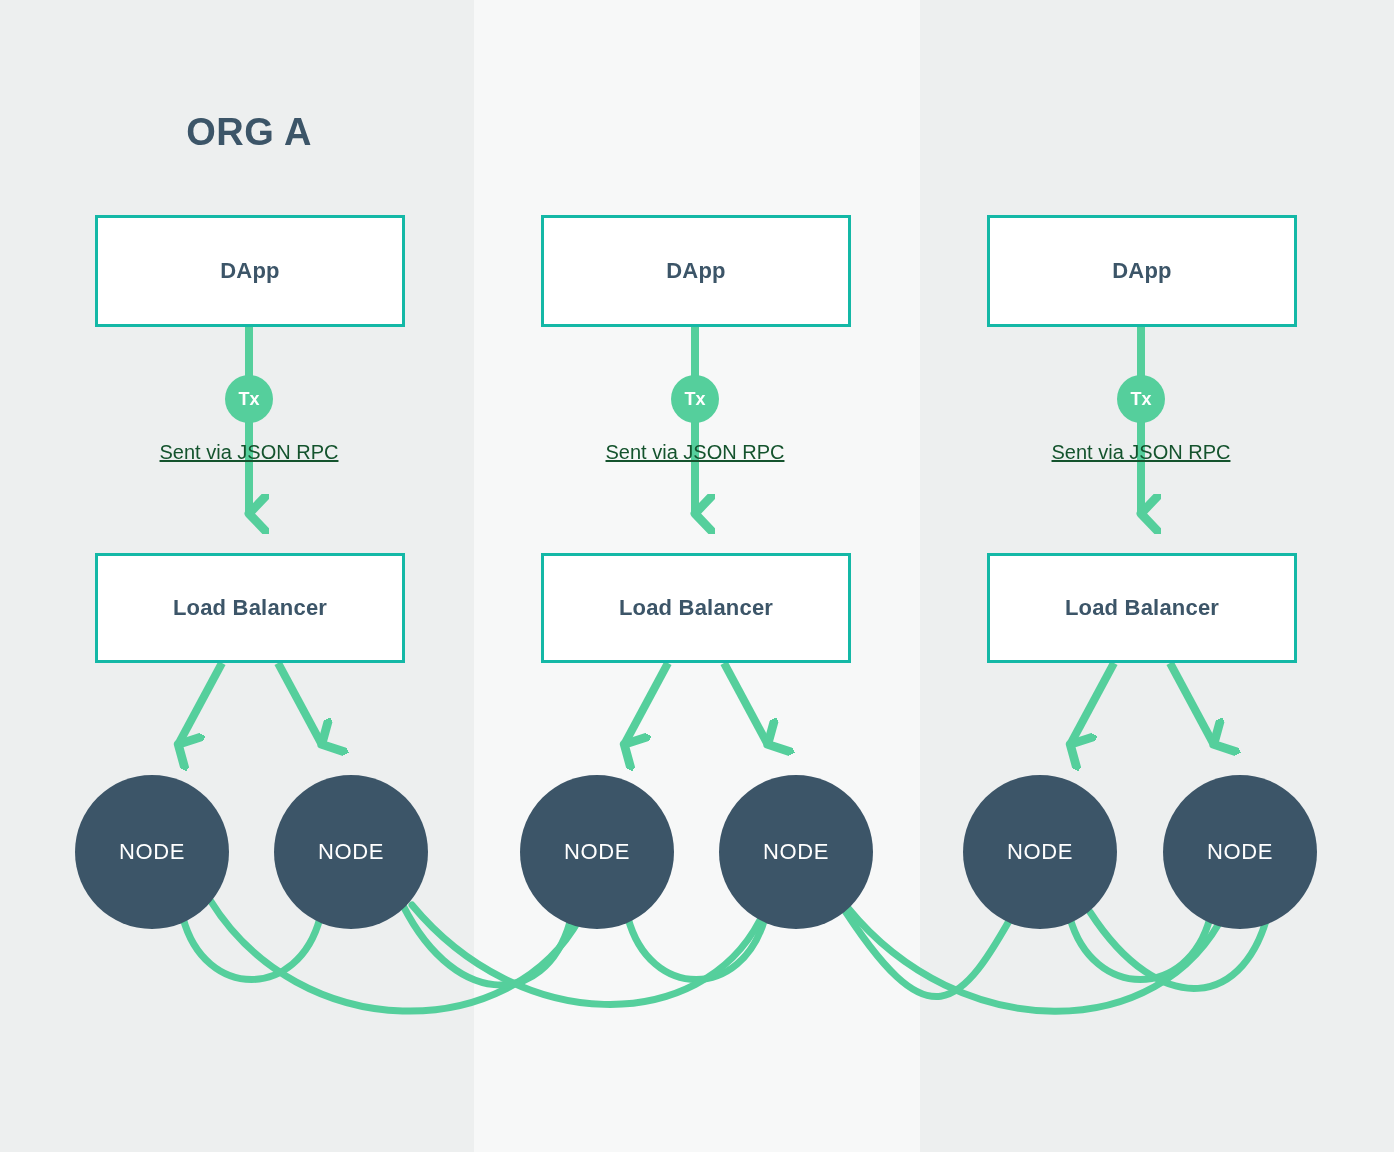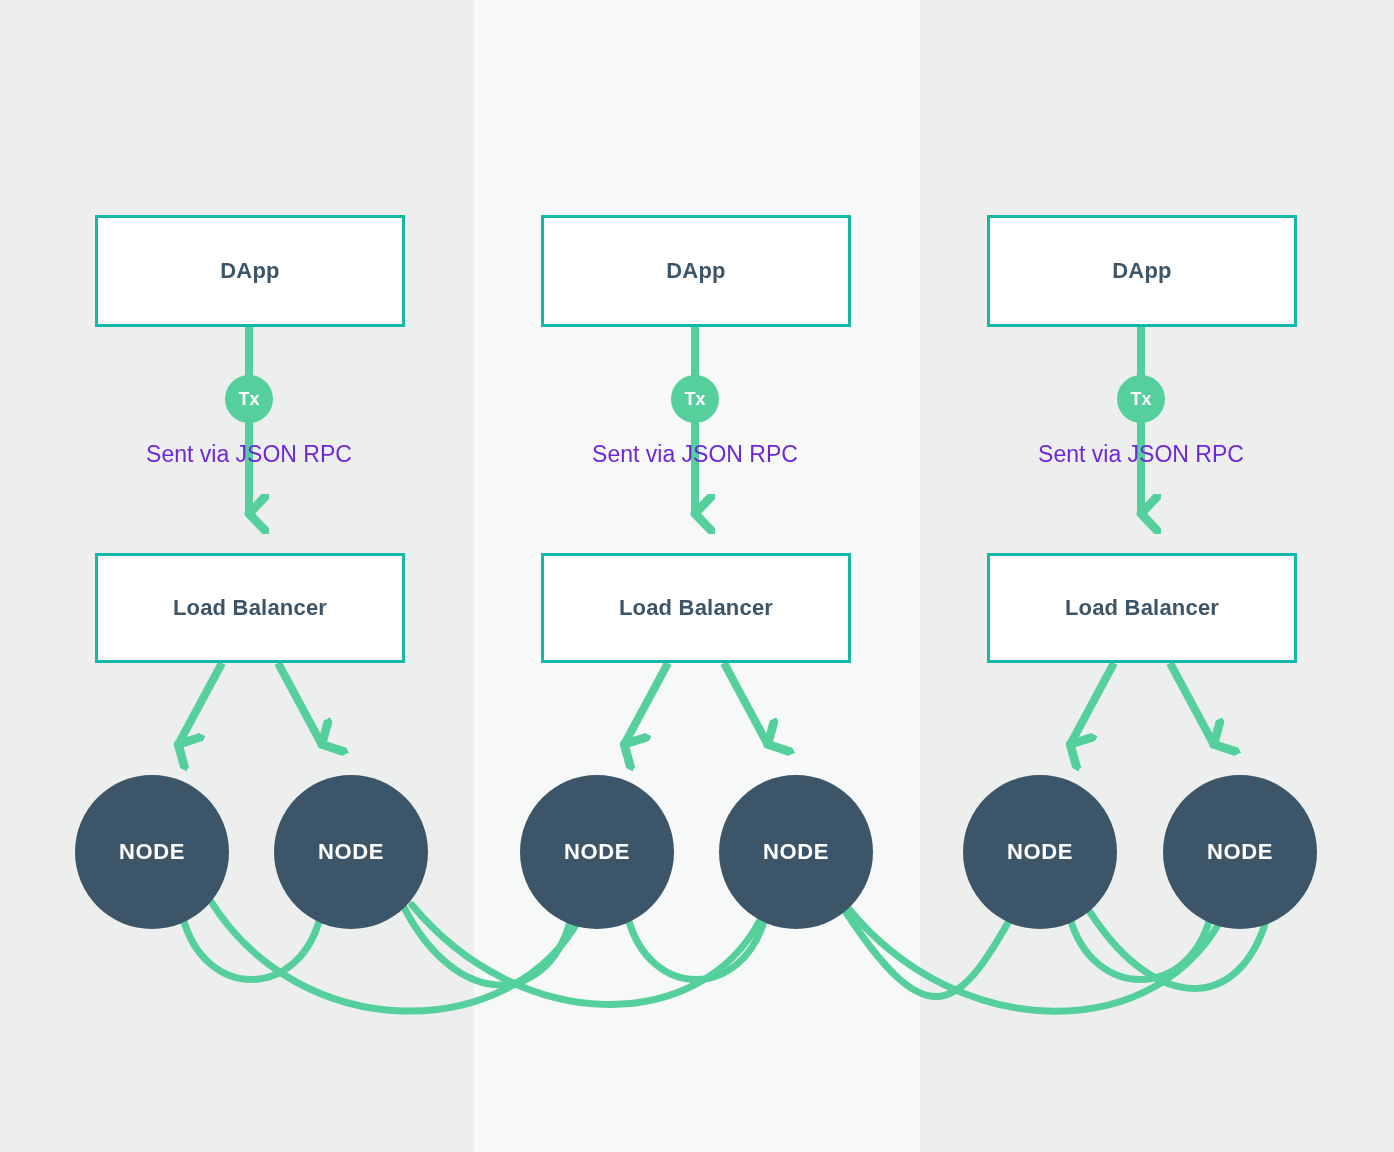--- a/index.html
+++ b/index.html
@@ -60,37 +60,38 @@
     justify-content: center;
     color: #ffffff;
     font-size: 18px;
     font-weight: bold;
   }
 
   .rpc-label {
     position: absolute;
     width: 340px;
     text-align: center;
-    font-size: 23px;
-    color: #6d28d9;
+    font-size: 20px;
+    color: #14532d;
     top: 441px;
+    text-decoration: underline;
   }
 
   .node {
     position: absolute;
     width: 154px;
     height: 154px;
     border-radius: 50%;
     background: #3c5568;
     display: flex;
     align-items: center;
     justify-content: center;
     color: #ffffff;
     font-size: 22px;
-    font-weight: bold;
+    font-weight: normal;
     letter-spacing: 0.6px;
   }
 
   svg.layer {
     position: absolute;
     left: 0;
     top: 0;
     width: 1394px;
     height: 1152px;
     pointer-events: none;
@@ -155,20 +156,21 @@
       <line x1="668" y1="663" x2="625" y2="743" marker-end="url(#arrowhead)"></line>
       <line x1="724" y1="663" x2="767" y2="743" marker-end="url(#arrowhead)"></line>
 
       <line x1="1114" y1="663" x2="1071" y2="743" marker-end="url(#arrowhead)"></line>
       <line x1="1170" y1="663" x2="1213" y2="743" marker-end="url(#arrowhead)"></line>
     </g>
   </svg>
 
   <div class="boxes-layer">
 
+    <div class="org-title" style="left:89px;">ORG A</div>
     <div class="box" style="left:95px; top:215px; width:310px; height:112px;">DApp</div>
     <div class="tx-circle" style="left:225px; top:375px;">Tx</div>
     <div class="rpc-label" style="left:79px;">Sent via JSON RPC</div>
     <div class="box" style="left:95px; top:553px; width:310px; height:110px;">Load Balancer</div>
     <div class="node" style="left:75px; top:775px;">NODE</div>
     <div class="node" style="left:274px; top:775px;">NODE</div>
 
     <div class="box" style="left:541px; top:215px; width:310px; height:112px;">DApp</div>
     <div class="tx-circle" style="left:671px; top:375px;">Tx</div>
     <div class="rpc-label" style="left:525px;">Sent via JSON RPC</div>

